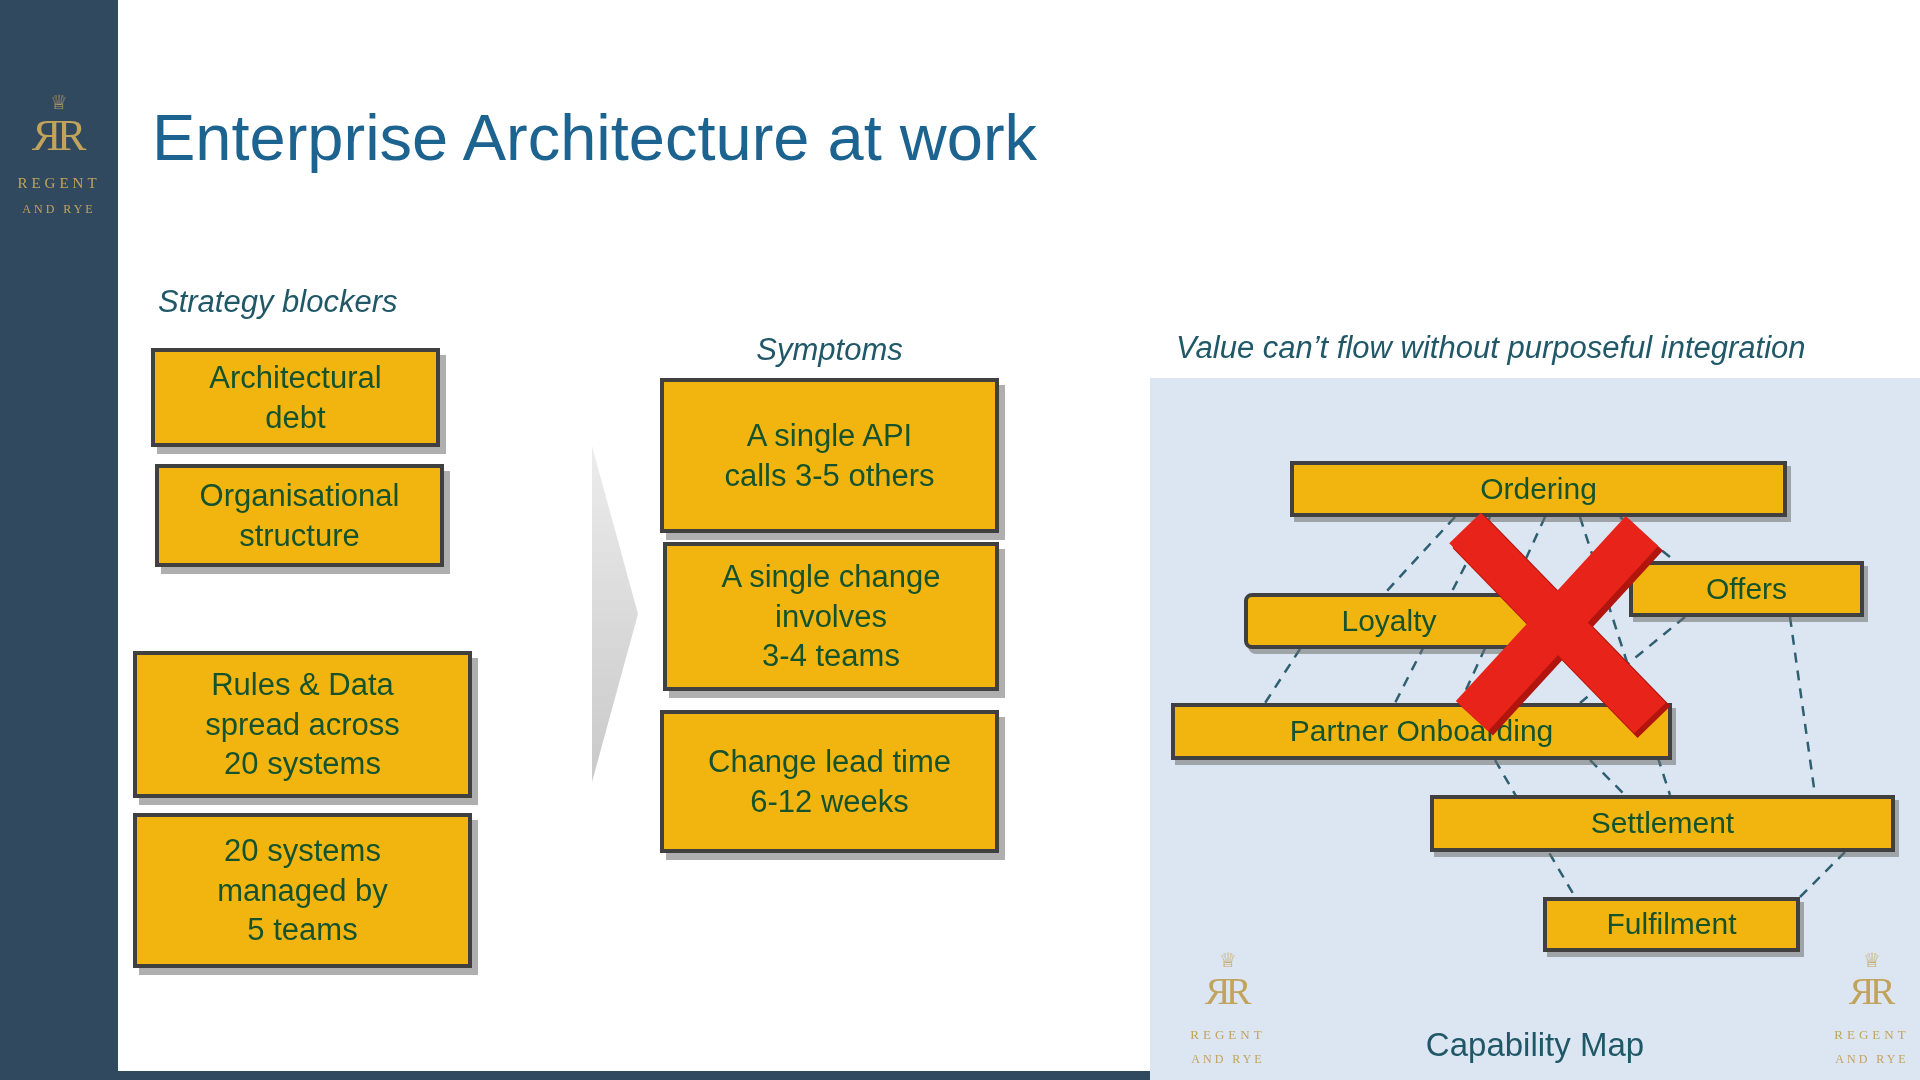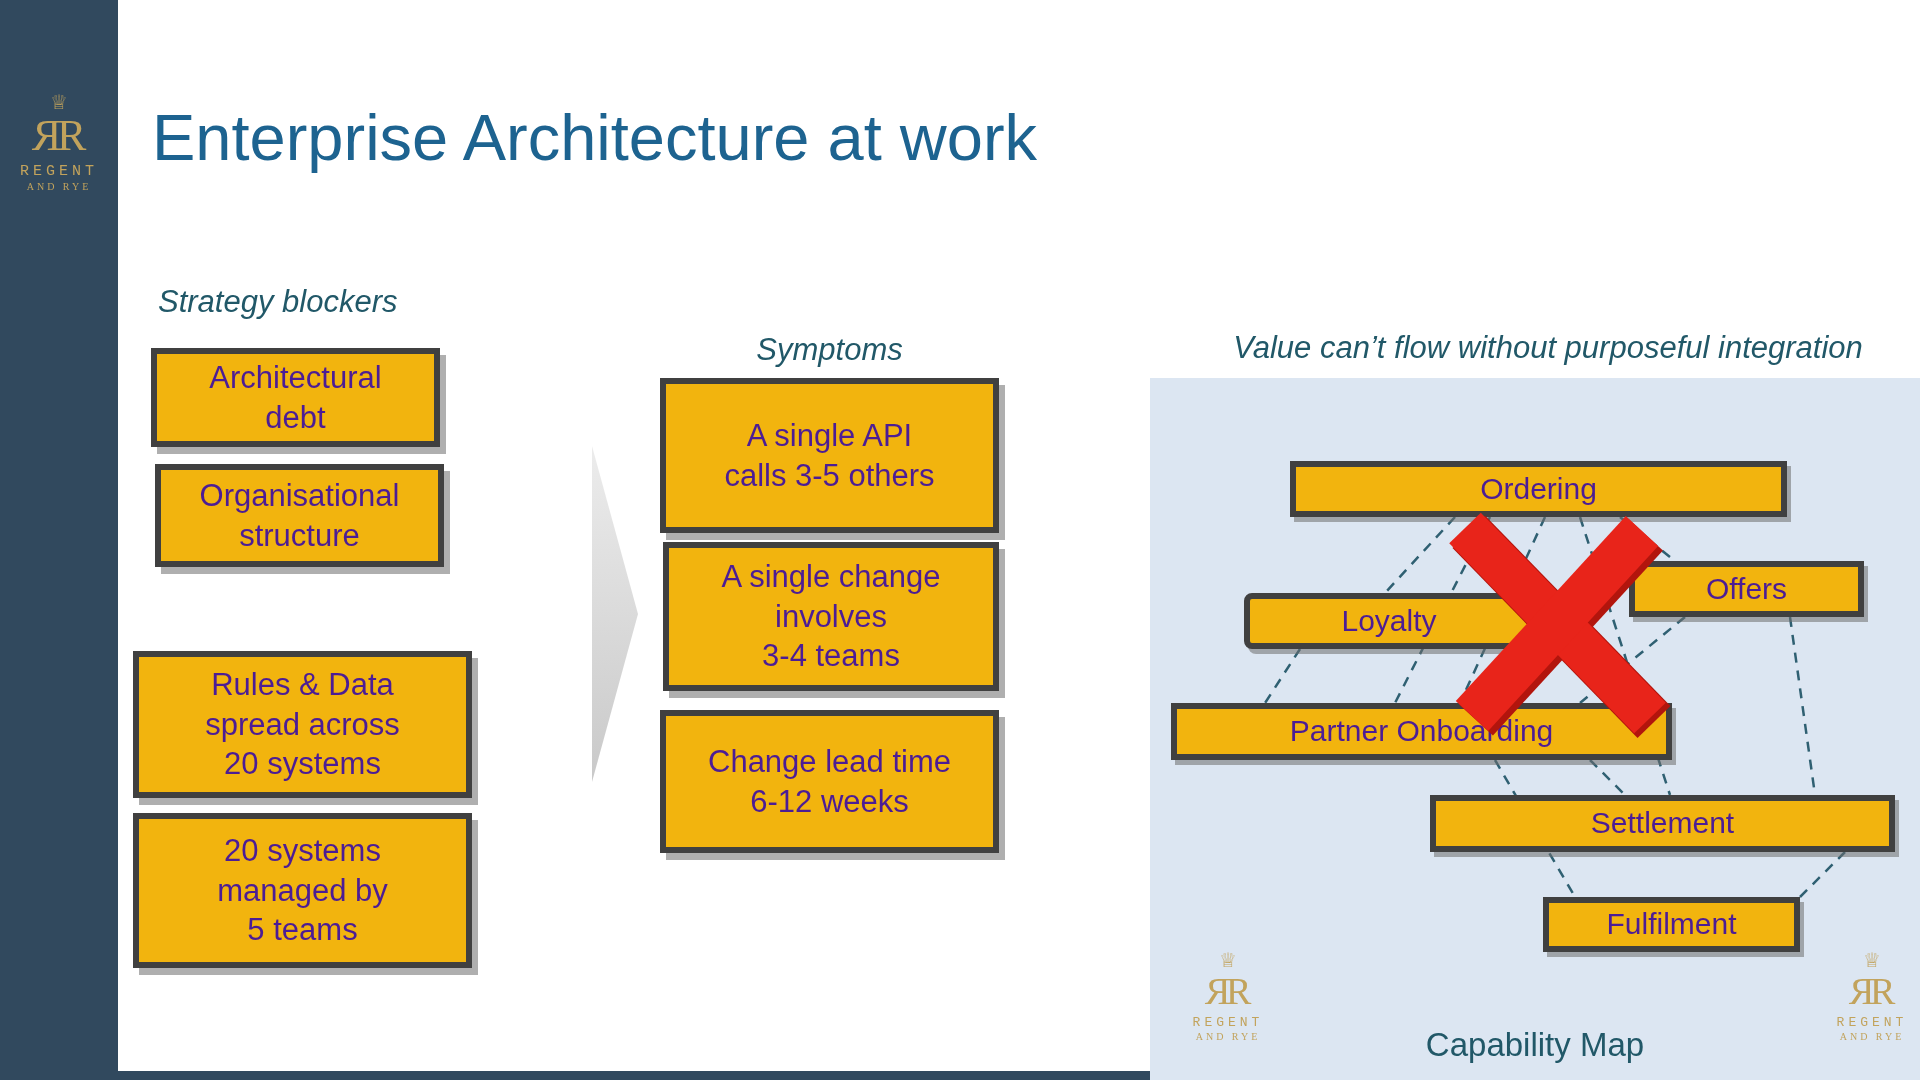--- a/index.html
+++ b/index.html
@@ -12,41 +12,41 @@
   .sidebar { position:absolute; left:0; top:0; width:118px; height:1080px; background:#31495E; z-index:5; }
 
   
   .footer-bar { position:absolute; left:0; bottom:0; width:1920px; height:9px; background:#31495E; z-index:1; }
 
   
   .brand-logo { text-align:center; color:#C2A35C; font-family:"Liberation Serif", serif; line-height:1; user-select:none; }
   .brand-logo .crown { display:block; font-size:20px; margin-bottom:2px; }
   .brand-logo .monogram { display:block; font-size:44px; letter-spacing:-6px; font-weight:400; }
   .brand-logo .monogram .r-flip { display:inline-block; transform:scaleX(-1); margin-right:-4px; }
-  .brand-logo .name { display:block; font-size:15px; letter-spacing:4px; margin-top:6px;font-family:Liberation Mono, monospace; }
-  .brand-logo .subname { display:block; font-size:10px; letter-spacing:3px; margin-top:3px; }
+  .brand-logo .name { display:block; font-size:15px; letter-spacing:4px; margin-top:18px; }
+  .brand-logo .subname { display:block; font-size:12px; letter-spacing:3px; margin-top:12px; }
   .sidebar .brand-logo { position:absolute; left:0; top:92px; width:118px; }
   .panel .brand-logo { position:absolute; width:100px; }
   .panel .brand-logo .monogram { font-size:38px; }
   .panel .brand-logo .name { font-size:13px; }
 
   
   .title { position:absolute; left:152px; top:100px; font-size:65px; font-weight:400; color:#1D6390; letter-spacing:0; z-index:2; }
 
   
-  .col-heading { position:absolute; font-style:italic; font-size:31px; color:#215868; z-index:2;text-align:center; }
+  .col-heading { position:absolute; font-style:italic; font-size:31px; color:#215868; z-index:2; }
   .strategy-heading { left:158px; top:284px; }
   .symptoms-heading { left:660px; top:332px; width:339px; text-align:center; }
   .integration-heading { left:1176px; top:330px; width:744px; }
 
   
-  .gold-box { position:absolute; background:#F2B40E; border:6px solid #404040;
+  .gold-box { position:absolute; background:#F2B40E; border:4px solid #404040;
               box-shadow:6px 7px 0 rgba(110,110,110,0.55);
               display:flex; align-items:center; justify-content:center;
-              text-align:center; color:#4c1d95; font-size:31px; line-height:1.28;
+              text-align:center; color:#14532d; font-size:31px; line-height:1.28;
               white-space:pre-line; z-index:2; }
 
   
   .s-box-1 { left:151px; top:348px; width:289px; height:99px; }
   .s-box-2 { left:155px; top:464px; width:289px; height:103px; }
   .s-box-3 { left:133px; top:651px; width:339px; height:147px; }
   .s-box-4 { left:133px; top:813px; width:339px; height:155px; }
 
   
   .arrow { position:absolute; left:592px; top:446px; width:46px; height:336px;

